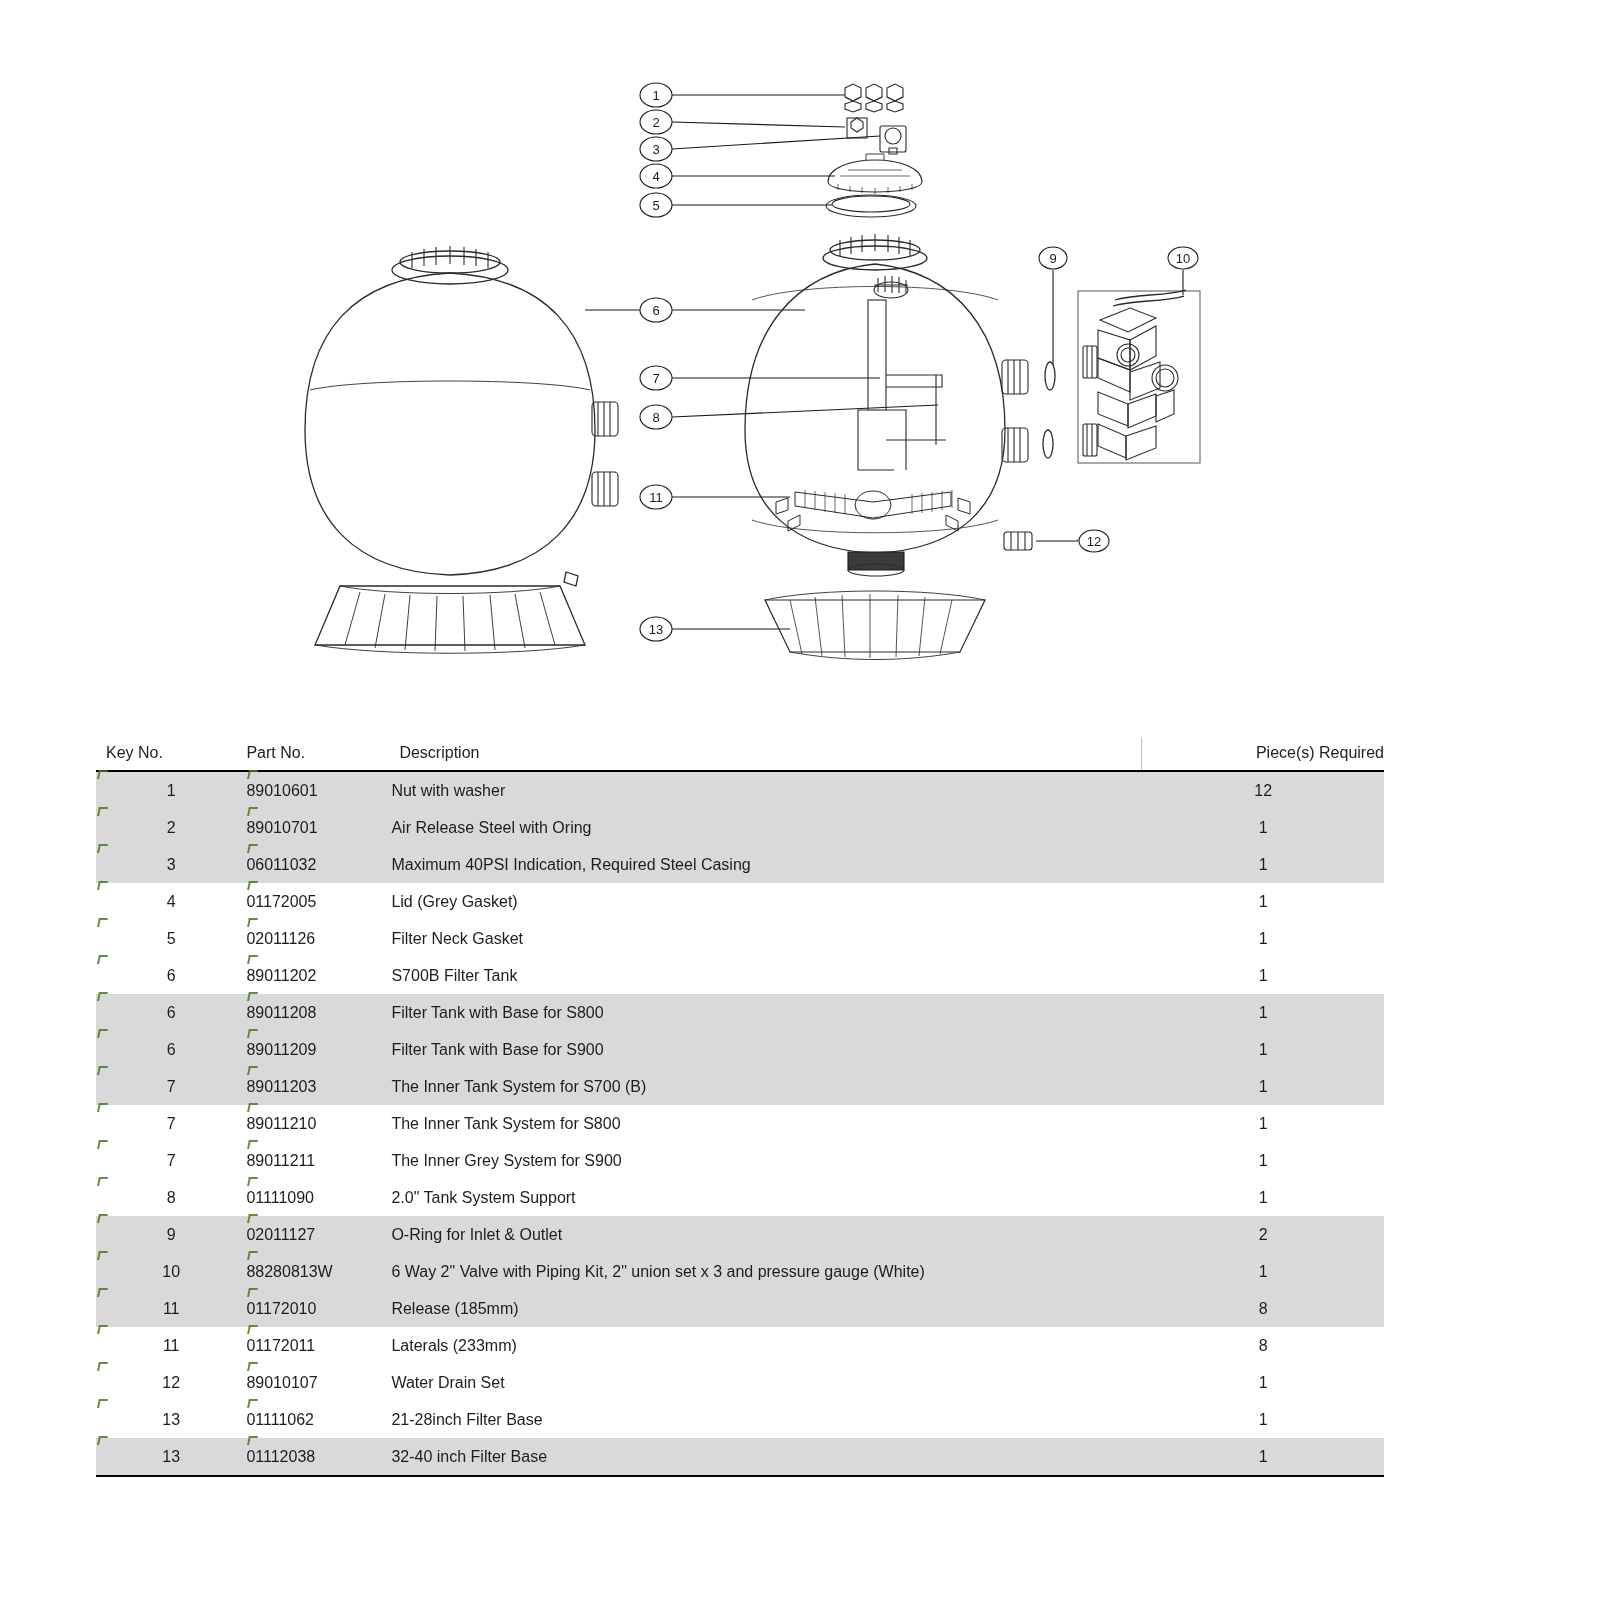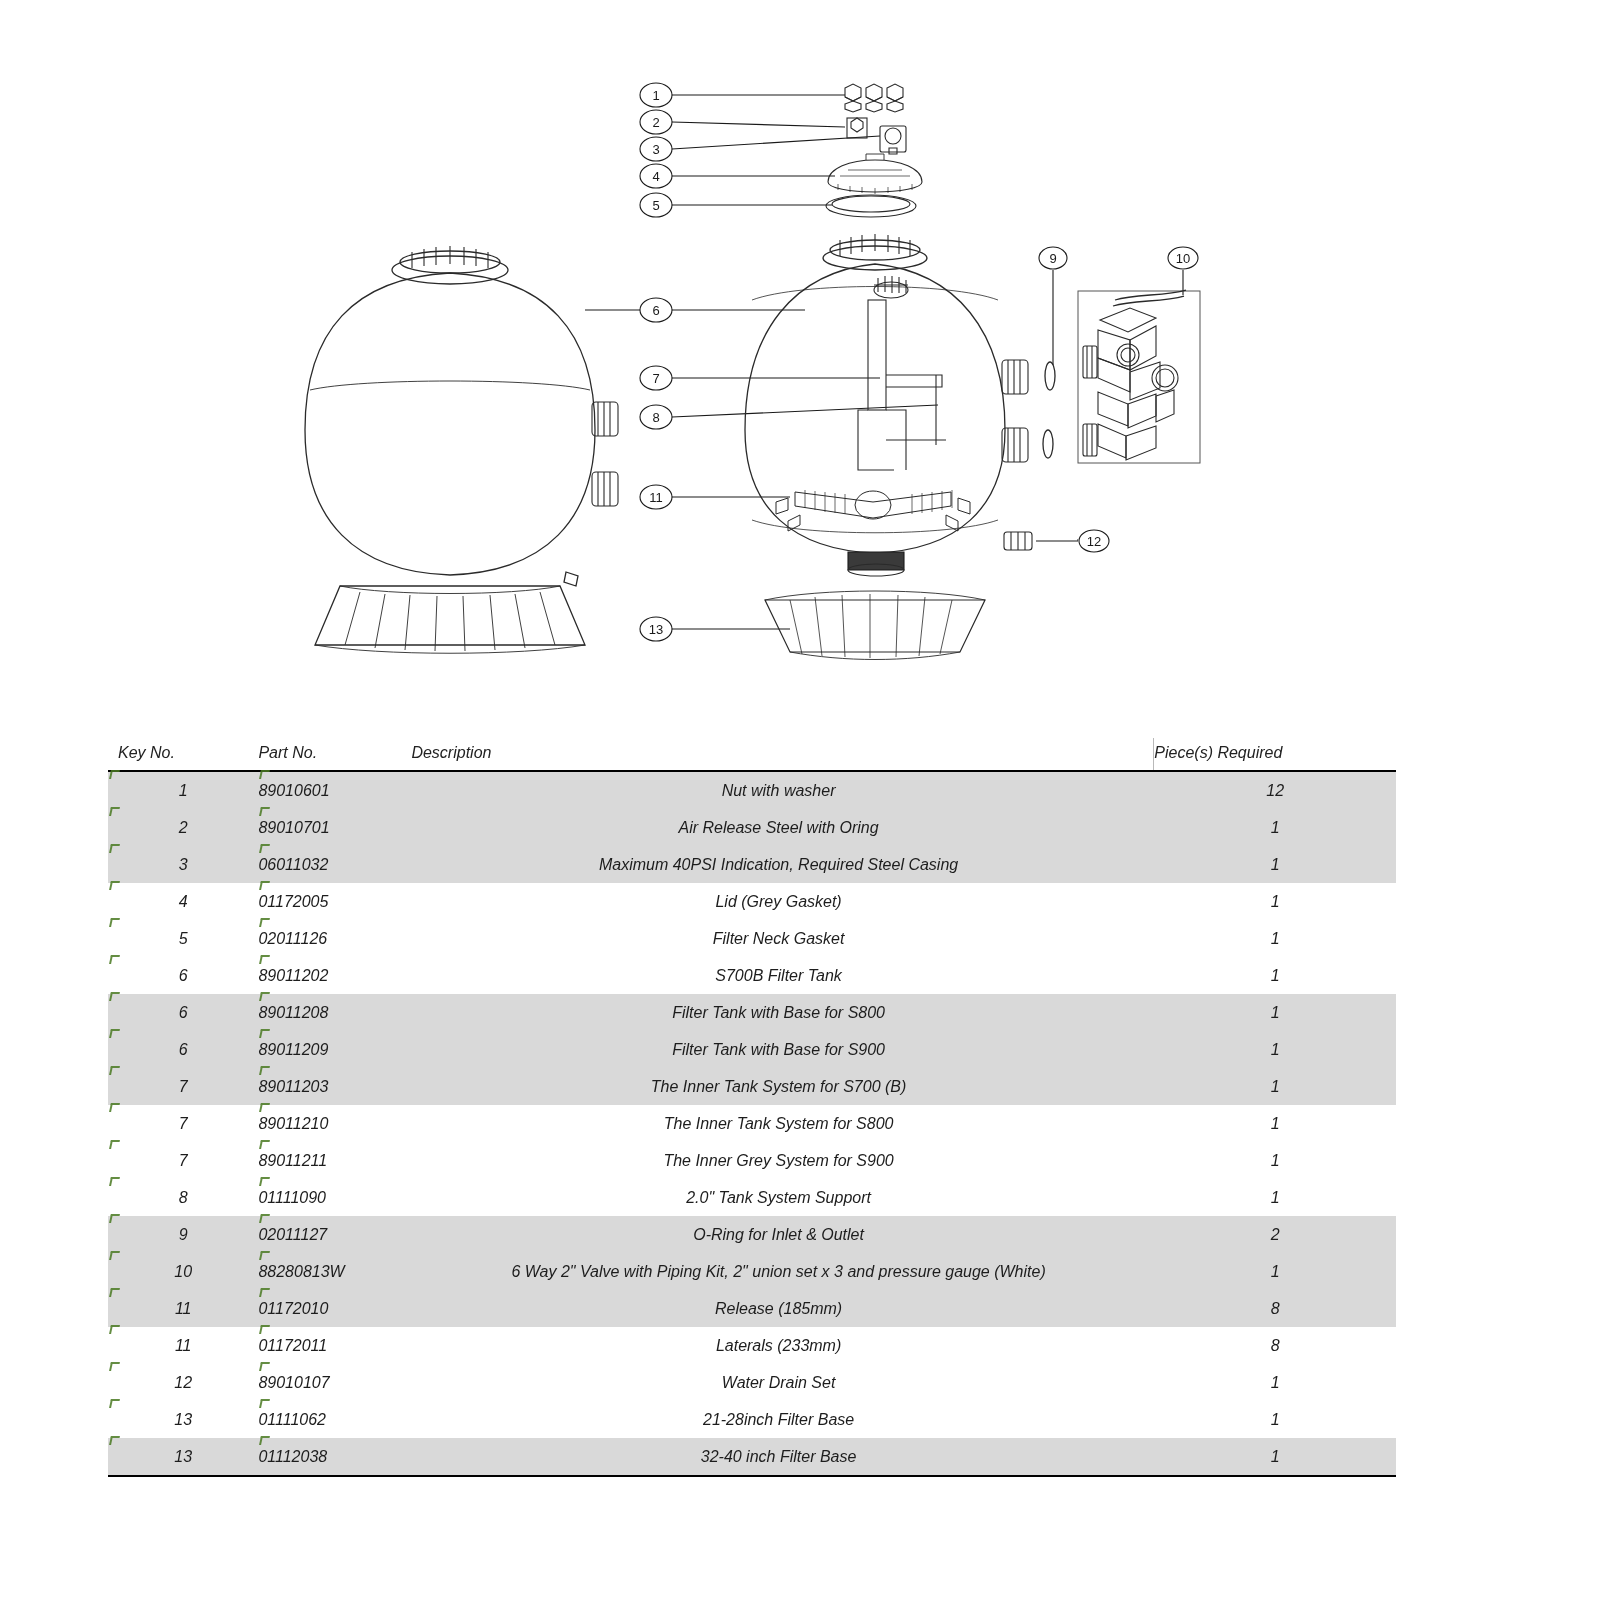--- a/index.html
+++ b/index.html
@@ -24,55 +24,54 @@
     width: 1600px;
     height: 700px;
   }
   #diagram svg {
     display: block;
   }
 
   
   #parts-table {
     position: absolute;
-    left: 108px;
+    left: 96px;
     top: 738px;
     width: 1288px;
     border-collapse: collapse;
     font-size: 15.5px;
-    font-style: italic;
   }
   #parts-table thead th {
     font-weight: normal;
     font-size: 16px;
     padding: 6px 0 8px 0;
     border-bottom: 2.5px solid #000;
     color: #222;
     text-align: left;
     background: #ffffff;
   }
   #parts-table th.c-key   { width: 130px; padding-left: 10px; }
   #parts-table th.c-part  { width: 135px; text-align: left;}
   #parts-table th.c-desc  { width: 690px; padding-left: 8px; }
   #parts-table th.c-blank { width: 0px; border-left: 1px solid #b9b9b9;}
-  #parts-table th.c-qty   { width: 225px; text-align: left; }
+  #parts-table th.c-qty   { width: 225px; text-align: right; }
 
   #parts-table tbody td {
     padding: 9.5px 0 9.5px 0;
     font-size: 16px;
     color: #1d1d1d;
     vertical-align: middle;
   }
   #parts-table tbody tr.shade td { background: #d9d9d9; }
   #parts-table tbody tr.plain td { background: #ffffff; }
   #parts-table tbody tr:last-child td { border-bottom: 2.5px solid #000; }
 
   td.key  { text-align: center; width: 130px; position: relative;}
   td.part { text-align: left; width: 135px; position: relative;}
-  td.desc { padding-left: 8px; width: 690px; text-align: center; }
+  td.desc { padding-left: 8px; width: 690px; }
   td.blank{ width: 0px; }
   td.qty  { text-align: center; width: 225px; }
 
   
   .mark {
     position: absolute;
     left: 2px;
     top: -2px;
     width: 7px;
     height: 7px;

